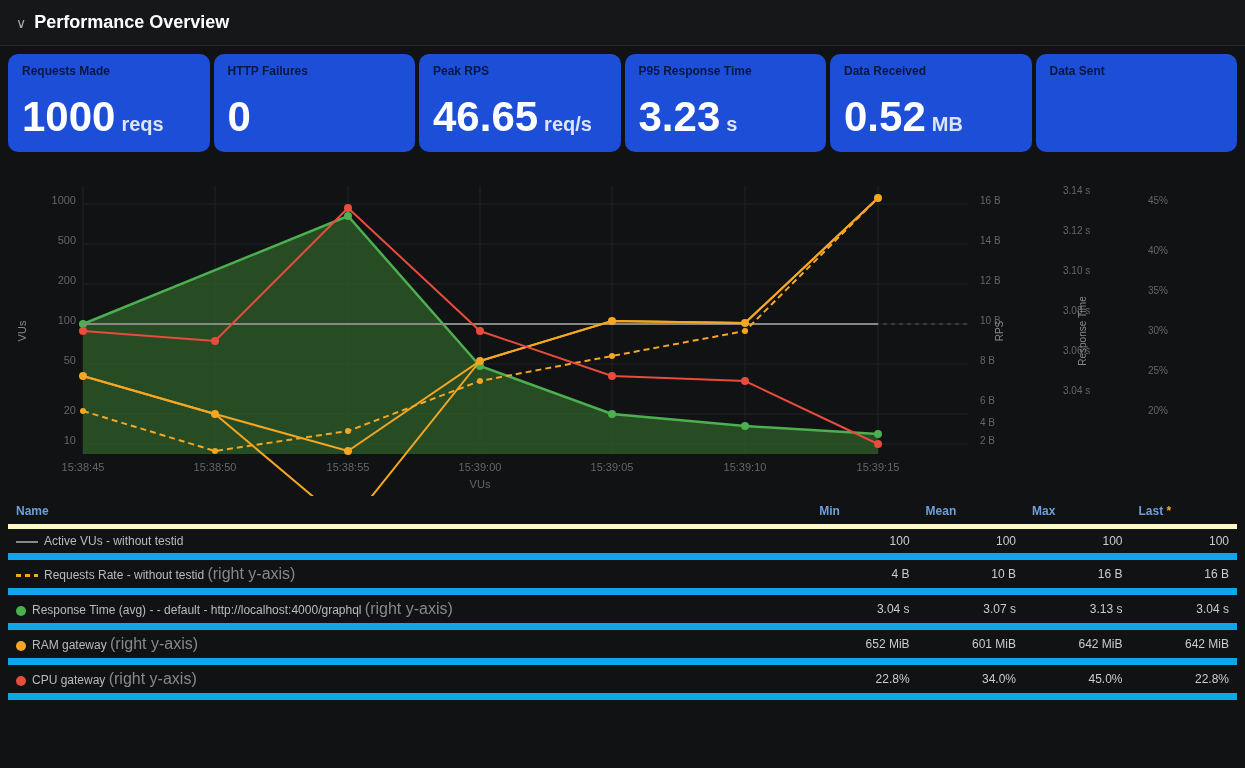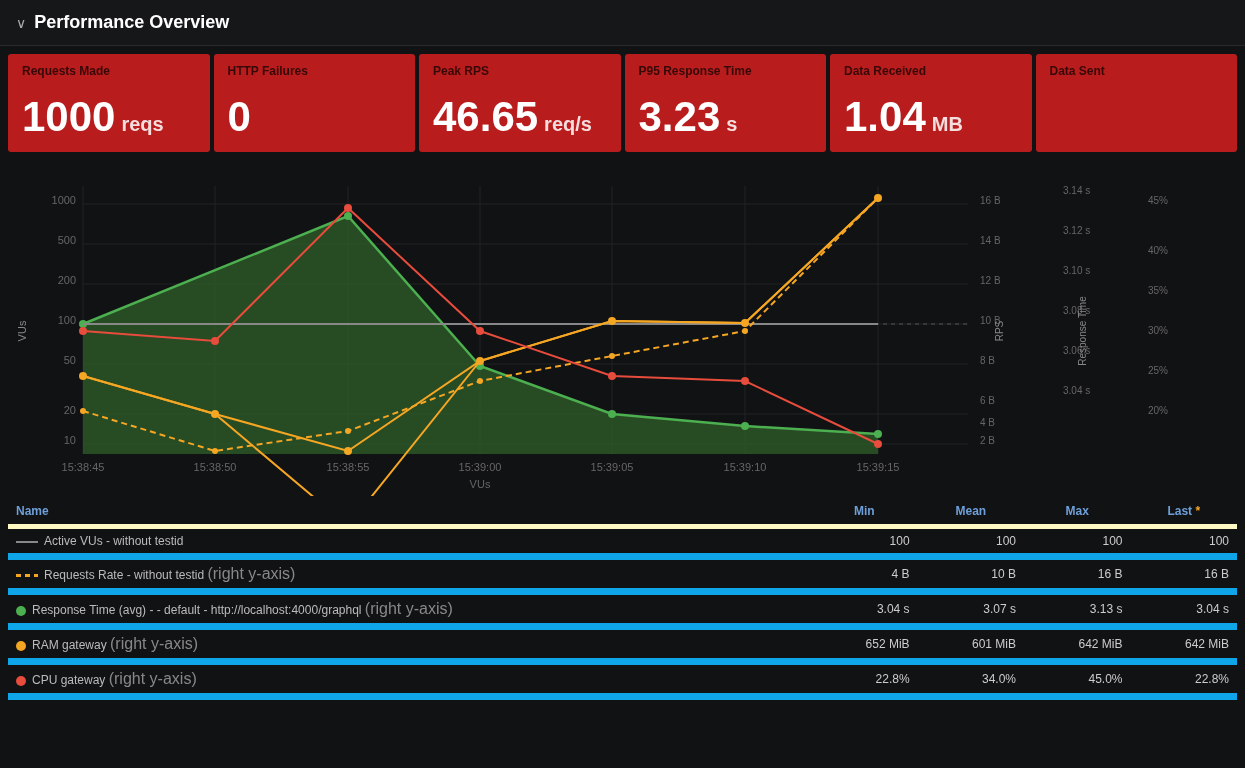--- a/index.html
+++ b/index.html
@@ -33,22 +33,22 @@
     }
     
     .cards-row {
       display: flex;
       gap: 4px;
       padding: 8px 8px 0 8px;
       background: #111214;
     }
     .card {
       flex: 1;
-      background: #b91c1c;
-      border-radius: 3px;
+      background: #1d4ed8;
+      border-radius: 10px;
       padding: 10px 14px 14px 14px;
       min-width: 0;
     }
     .card-label {
       color: rgba(0,0,0,0.7);
       font-size: 12px;
       font-weight: 600;
       margin-bottom: 18px;
     }
     .card-value-row {
@@ -91,21 +91,21 @@
     }
     .legend-table thead tr {
       border-bottom: 5px solid #fef9c3;
     }
     .legend-table th {
       color: #6e9fd8;
       font-weight: 600;
       padding: 6px 8px;
       text-align: left;
     }
-    .legend-table th.right { text-align: center; }
+    .legend-table th.right { text-align: left; }
     .legend-table td {
       padding: 5px 8px;
       color: #bbb;
       border-bottom: 7px solid #0ea5e9;
     }
     .legend-table td.right { text-align: right; color: #ccc; }
     .legend-line {
       display: inline-block;
       width: 22px;
       height: 2px;
@@ -160,21 +160,21 @@
     <div class="card">
     <div class="card-label">P95 Response Time</div>
     <div class="card-value-row">
       <span class="card-value">3.23</span>
       <span class="card-unit">s</span>
     </div>
   </div>
     <div class="card">
     <div class="card-label">Data Received</div>
     <div class="card-value-row">
-      <span class="card-value">1.04</span>
+      <span class="card-value">0.52</span>
       <span class="card-unit">MB</span>
     </div>
   </div>
     <div class="card">
     <div class="card-label">Data Sent</div>
   </div>
   </div>
 
 <div class="chart-section">
   <div class="chart-container">

